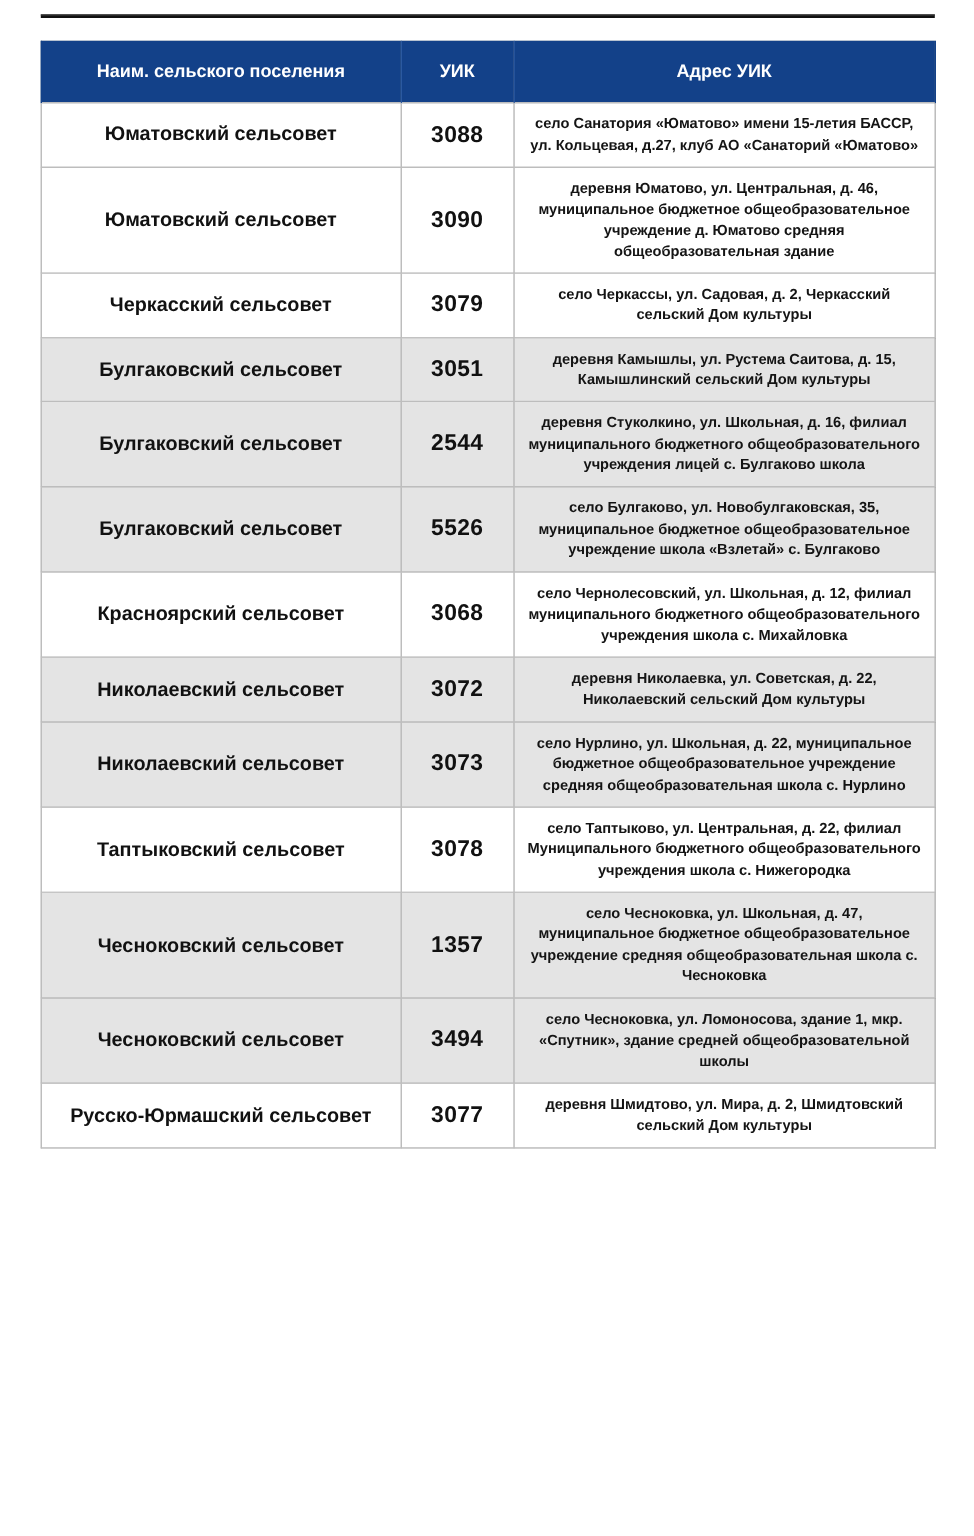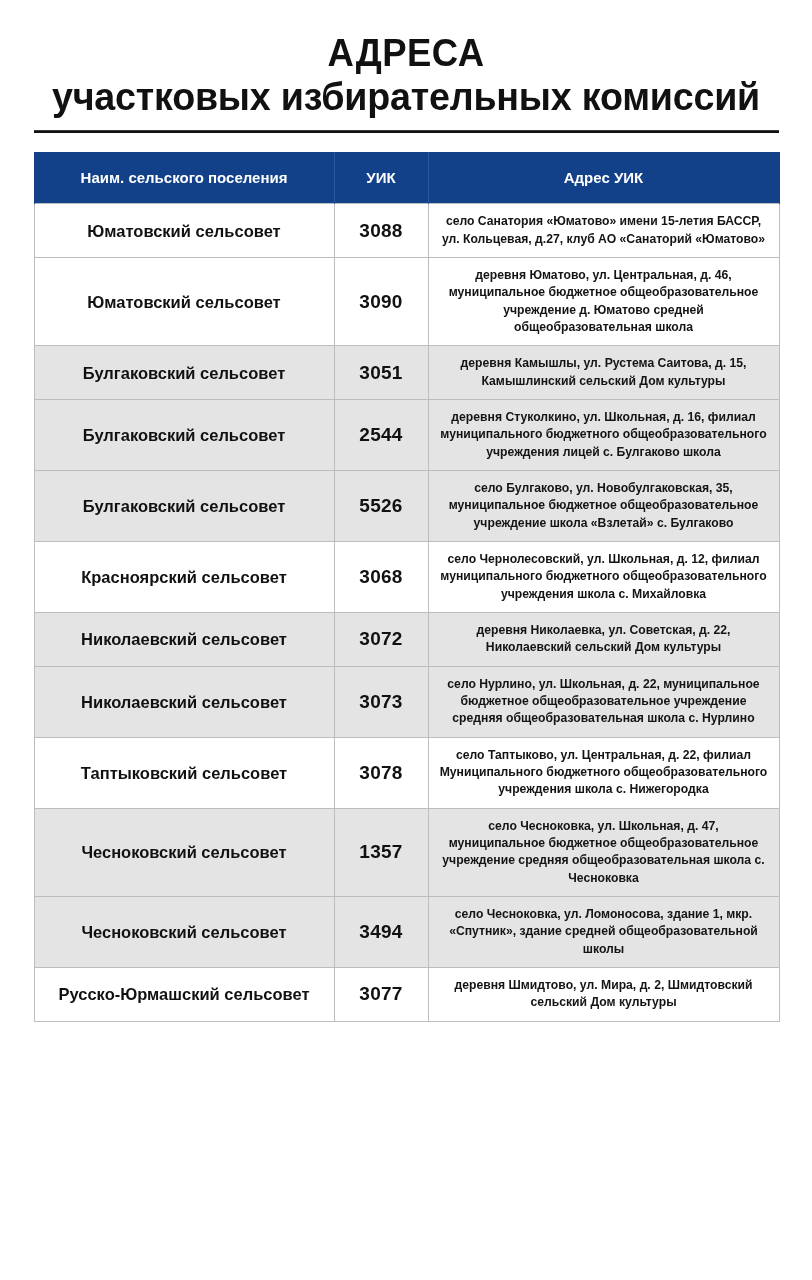--- a/index.html
+++ b/index.html
@@ -120,24 +120,20 @@
     padding-left: 10px;
     padding-right: 10px;
     margin-top: 36px;
   }
 </style>
 </head>
 <body>
 
 <div class="page">
 
-  <div class="title-block">
-    <div class="title-line-1">АДРЕСА</div>
-    <div class="title-line-2">участковых избирательных комиссий</div>
-  </div>
 
   <div class="title-rule"></div>
 
   <div class="table-wrap">
     <table class="uik-table">
       <colgroup>
         <col class="col-settlement">
         <col class="col-uik">
         <col class="col-address">
       </colgroup>
@@ -150,21 +146,26 @@
       </thead>
       <tbody id="table-body">
           <tr class="row-white">
             <td class="cell-settlement">Юматовский сельсовет</td>
             <td class="cell-uik">3088</td>
             <td class="cell-address">село Санатория «Юматово» имени 15-летия БАССР, ул. Кольцевая, д.27, клуб АО «Санаторий «Юматово»</td>
           </tr>
           <tr class="row-white">
             <td class="cell-settlement">Юматовский сельсовет</td>
             <td class="cell-uik">3090</td>
-            <td class="cell-address">деревня Юматово, ул. Центральная, д. 46, муниципальное бюджетное общеобразовательное учреждение д. Юматово средней общеобразовательная школа</td>
+            <td class="cell-address">деревня Юматово, ул. Центральная, д. 46, муниципальное бюджетное общеобразовательное учреждение д. Юматово средняя общеобразовательная здание</td>
+          </tr>
+          <tr class="row-white">
+            <td class="cell-settlement">Черкасский сельсовет</td>
+            <td class="cell-uik">3079</td>
+            <td class="cell-address">село Черкассы, ул. Садовая, д. 2, Черкасский сельский Дом культуры</td>
           </tr>
           <tr class="row-gray">
             <td class="cell-settlement">Булгаковский сельсовет</td>
             <td class="cell-uik">3051</td>
             <td class="cell-address">деревня Камышлы, ул. Рустема Саитова, д. 15, Камышлинский сельский Дом культуры</td>
           </tr>
           <tr class="row-gray">
             <td class="cell-settlement">Булгаковский сельсовет</td>
             <td class="cell-uik">2544</td>
             <td class="cell-address">деревня Стуколкино, ул. Школьная, д. 16, филиал муниципального бюджетного общеобразовательного учреждения лицей с. Булгаково школа</td>

